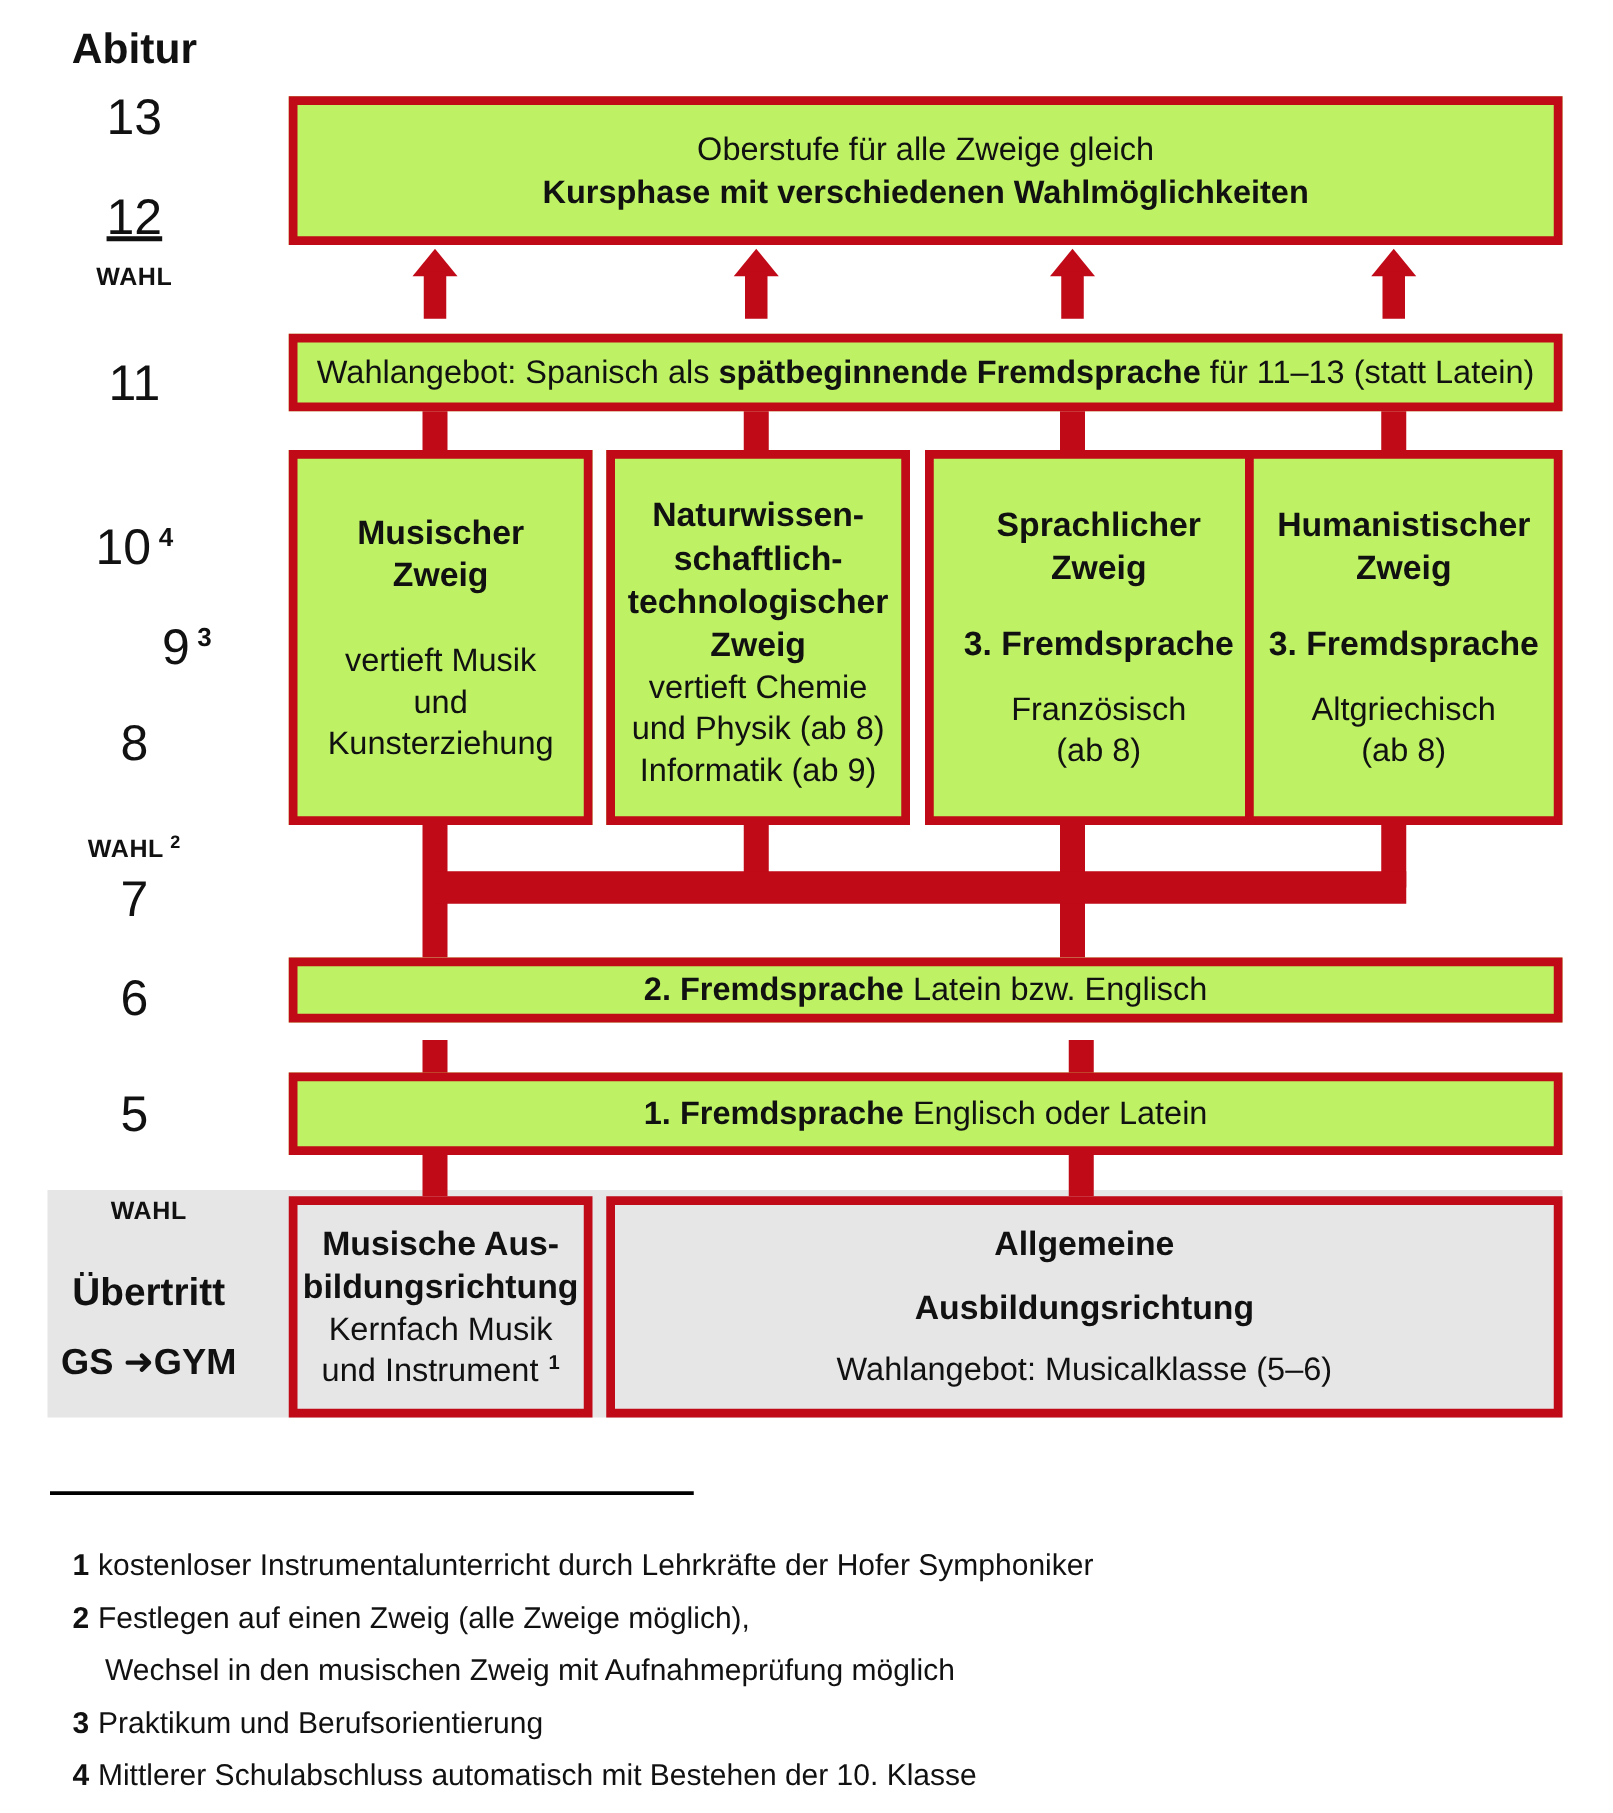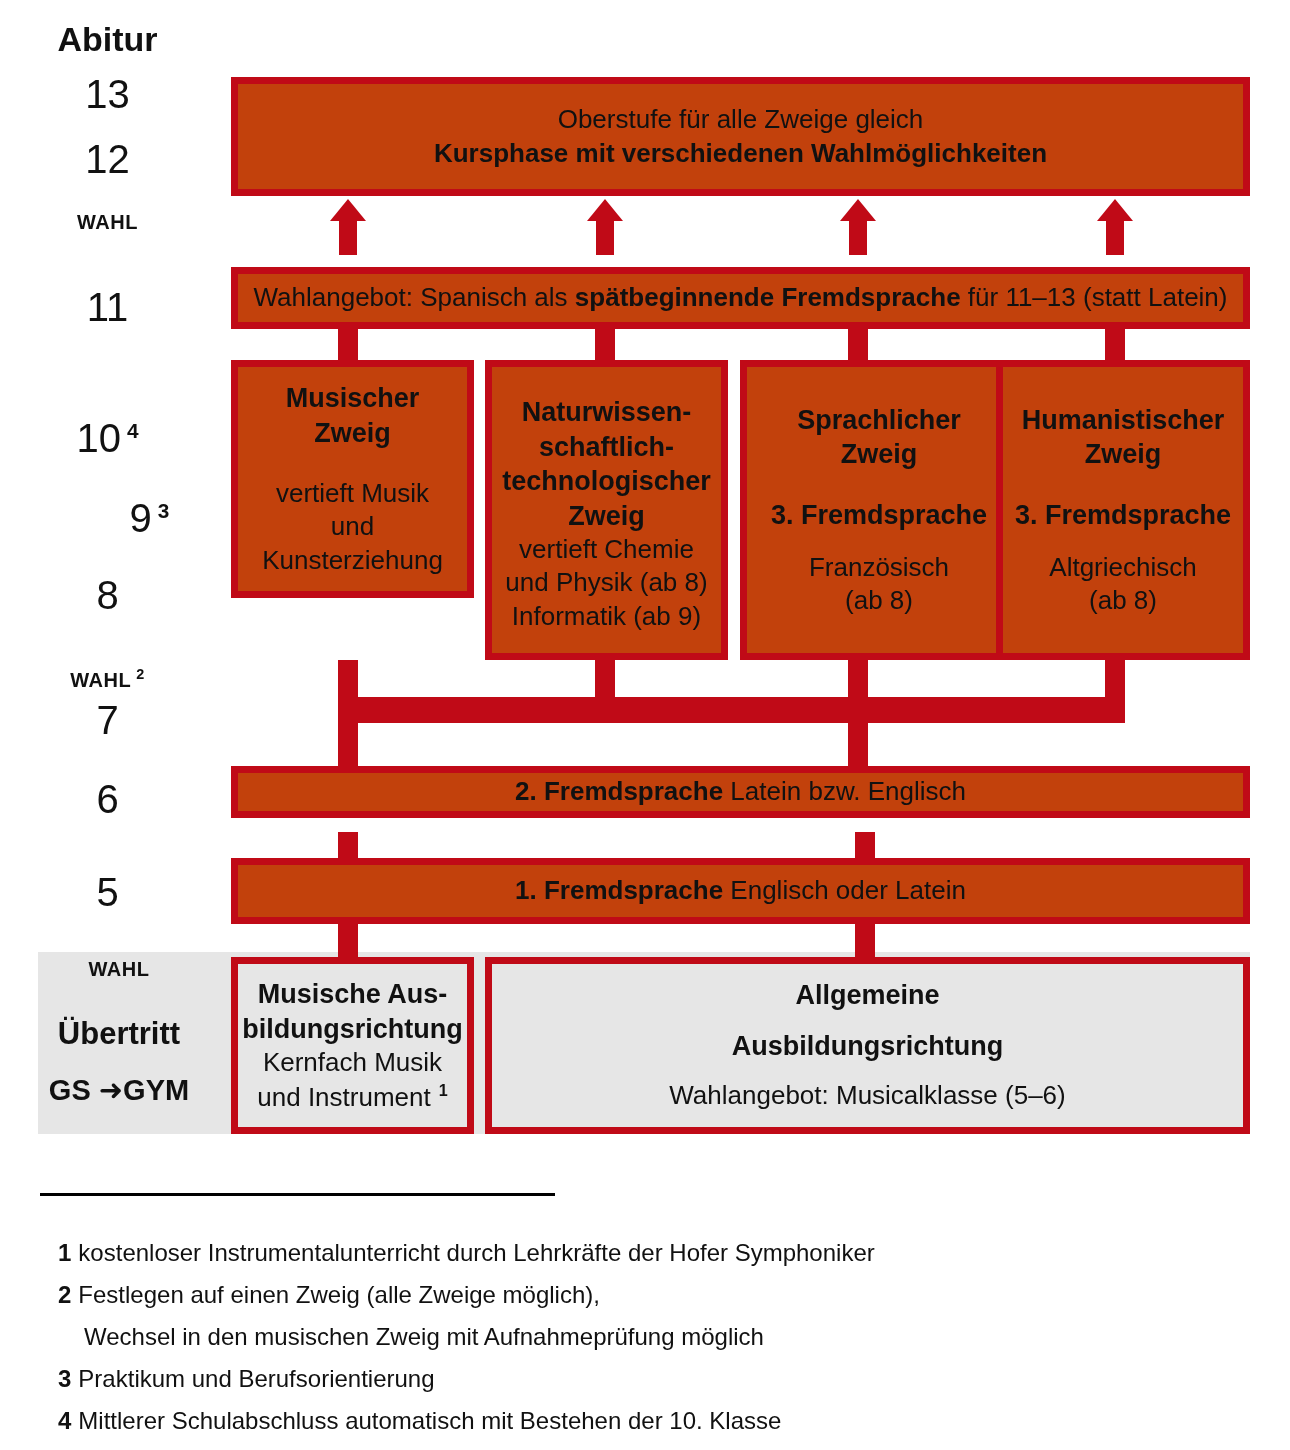--- a/index.html
+++ b/index.html
@@ -15,21 +15,21 @@
     position:absolute;left:0;width:215px;text-align:center;
     font-size:40px;color:#111;line-height:1;
   }
   .gutter.small{font-size:20px;font-weight:bold;letter-spacing:.5px;}
   .gutter.head{font-size:34px;font-weight:bold;}
   .gutter sup{font-size:.52em;font-weight:bold;vertical-align:super;margin-left:6px;}
   .gutter.small sup{font-size:.72em;margin-left:5px;}
 
   
   .rbox{
-    position:absolute;border:7px solid #C00A17;background:#c2410c;
+    position:absolute;border:7px solid #C00A17;background:#bef264;
     box-sizing:border-box;
     display:flex;flex-direction:column;align-items:center;justify-content:center;
   }
   .rbox.gray{background:#E6E6E6;}
   .rbox .ln{font-size:26px;line-height:1.28;text-align:center;color:#111;}
   .rbox .ln.b{font-weight:bold;}
   .rbox .ln.big{font-size:27px;}
 
   
   .vbar{position:absolute;background:#C00A17;}
@@ -52,21 +52,21 @@
   .fnrow{position:absolute;font-size:24px;color:#111;white-space:nowrap;line-height:1.0;}
   .fnrow .num{font-weight:bold;margin-right:7px;}
   .fnrow.indent{padding-left:26px;}
 </style>
 </head>
 <body>
 
 <div class="gutter head" style="top:22px;"><span>Abitur</span></div>
 
 <div class="gutter" style="top:74px;"><span>13</span></div>
-<div class="gutter" style="top:139px;"><span>12</span></div>
+<div class="gutter" style="top:154px;text-decoration:underline;"><span>12</span></div>
 <div class="gutter small" style="top:212px;"><span>WAHL</span></div>
 <div class="gutter" style="top:287px;"><span>11</span></div>
 
 <div class="gutter" style="top:418px;">
   <span>10</span><sup>4</sup>
 </div>
 <div class="gutter" style="top:498px;padding-left:42px;">
   <span>9</span><sup>3</sup>
 </div>
 <div class="gutter" style="top:575px;"><span>8</span></div>
@@ -110,21 +110,21 @@
   <div class="ln">
     <span>Wahlangebot: Spanisch als </span><b>spätbeginnende Fremdsprache</b><span> für 11–13 (statt Latein)</span>
   </div>
 </div>
 
 <div class="vbar" style="left:338px;top:329px;width:20px;height:32px;"></div>
 <div class="vbar" style="left:595px;top:329px;width:20px;height:32px;"></div>
 <div class="vbar" style="left:848px;top:329px;width:20px;height:32px;"></div>
 <div class="vbar" style="left:1105px;top:329px;width:20px;height:32px;"></div>
 
-<div class="rbox" style="left:231px;top:360px;width:243px;height:238px;padding:14px 24px;">
+<div class="rbox" style="left:231px;top:360px;width:243px;height:300px;padding:14px 24px;">
   <div class="ln b big">Musischer</div>
   <div class="ln b big">Zweig</div>
   <div style="height:34px"></div>
   <div class="ln">vertieft Musik und</div>
   <div class="ln">Kunsterziehung</div>
 </div>
 
 <div class="rbox" style="left:485px;top:360px;width:243px;height:300px;padding:28px 6px;justify-content:space-between;">
   <div class="ln b big">Naturwissen-</div>
   <div class="ln b big">schaftlich-</div>

